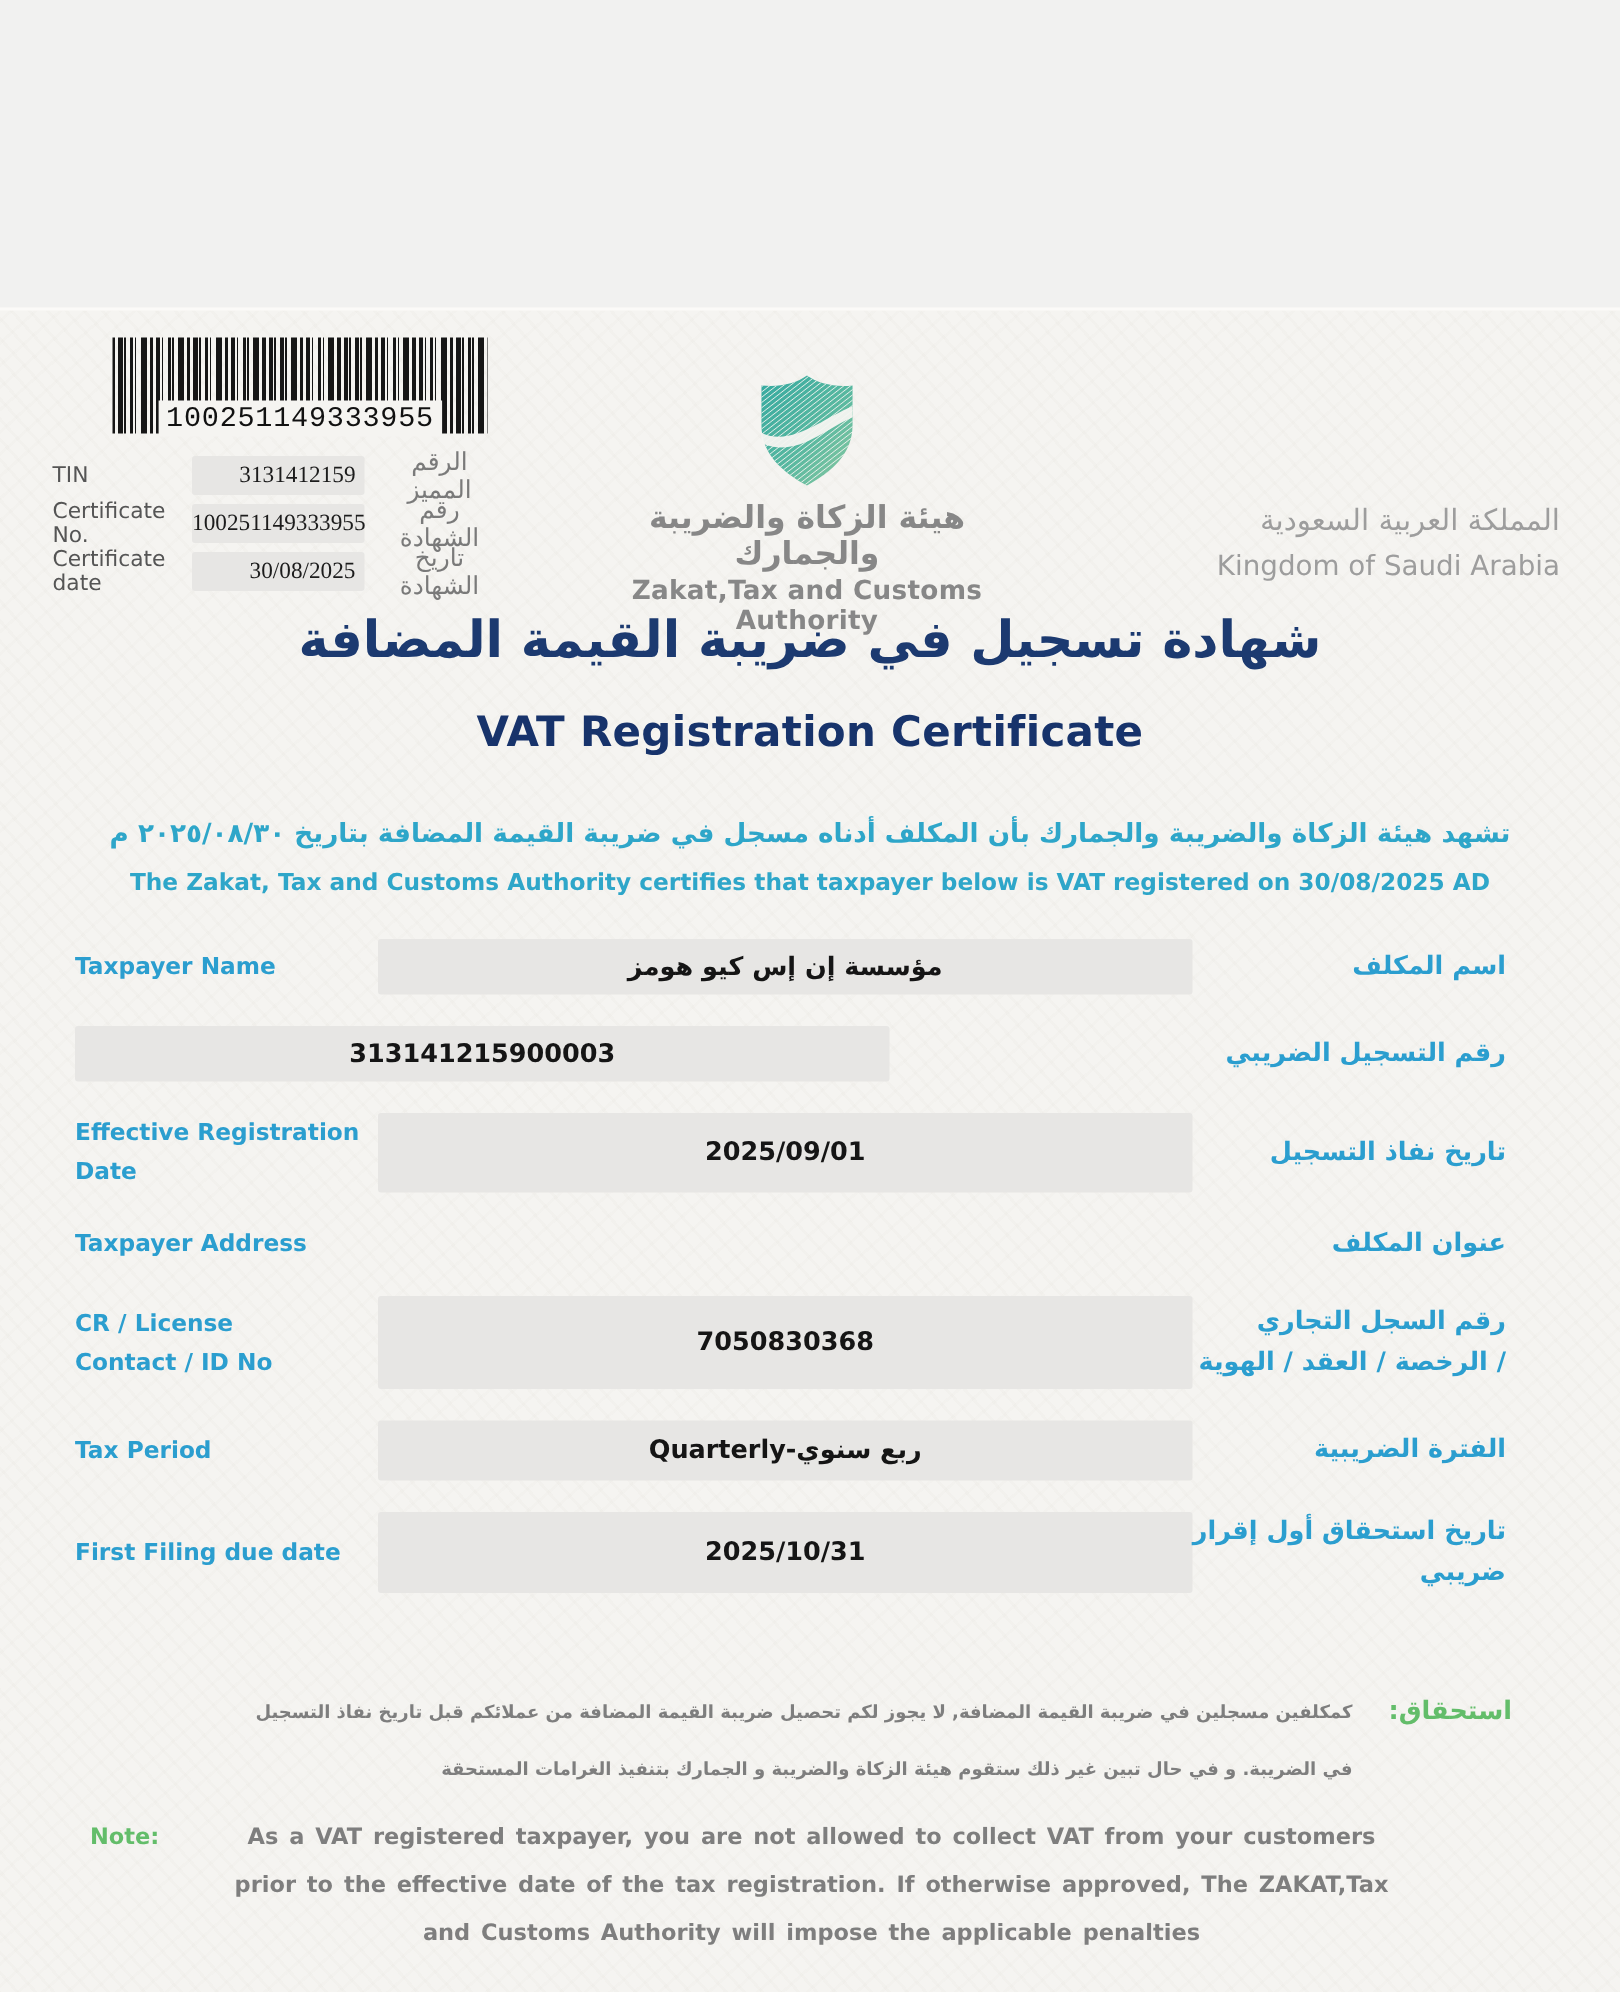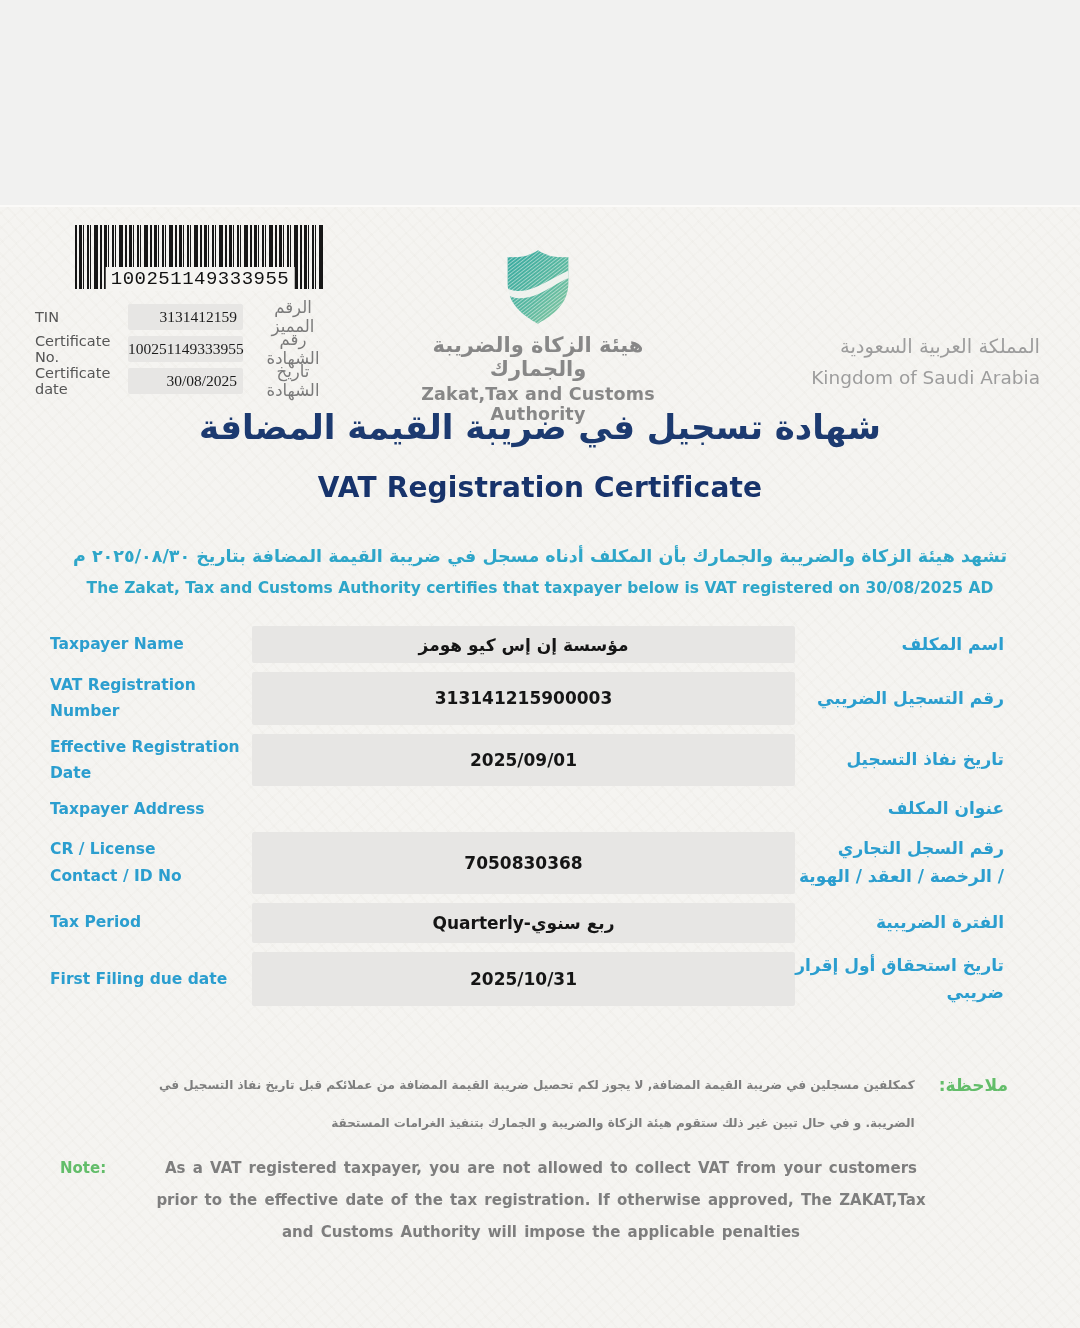--- a/index.html
+++ b/index.html
@@ -58,21 +58,21 @@
   .king-ar{font-size:19.5px;color:#9d9d9d;}
   .king-en{margin-top:9px;font-size:18.5px;color:#9d9d9d;}
 
   
   .title-ar{text-align:center;font-size:34px;font-weight:bold;color:#1c3a70;line-height:1.5;}
   .title-en{margin-top:18px;text-align:center;font-size:28px;font-weight:bold;color:#17336b;letter-spacing:.2px;}
   .cert-line-ar{margin-top:42px;text-align:center;font-size:17.5px;font-weight:bold;color:#2ea6c9;}
   .cert-line-en{margin-top:13px;text-align:center;font-size:15.5px;font-weight:bold;color:#2ea6c9;}
 
   
-  .vat-table{margin-top:29px;padding:0 70px 0 50px;display:flex;flex-direction:column;row-gap:9px;}
+  .vat-table{margin-top:29px;padding:0 70px 0 50px;display:flex;flex-direction:column;row-gap:21px;}
   .vrow{display:flex;align-items:stretch;}
   .c-en{
     width:202px;display:flex;align-items:center;
     font-size:15.5px;font-weight:bold;color:#2b9ecf;white-space:pre-line;line-height:1.7;
   }
   .c-val{
     width:543px;background:#e7e6e4;border-radius:2px;
     display:flex;align-items:center;justify-content:center;
     font-size:17px;font-weight:bold;color:#151515;text-align:left;
     min-height:37px;padding:0 10px;box-sizing:border-box;
@@ -170,21 +170,20 @@
 
     <div class="vat-table">
 
       <div class="vrow">
         <div class="c-en">Taxpayer Name</div>
         <div class="c-val" dir="rtl">مؤسسة إن إس كيو هومز</div>
         <div class="c-ar" dir="rtl">اسم المكلف</div>
       </div>
 
       <div class="vrow">
-        <div class="c-en">VAT Registration Number</div>
         <div class="c-val">313141215900003</div>
         <div class="c-ar" dir="rtl">رقم التسجيل الضريبي</div>
       </div>
 
       <div class="vrow">
         <div class="c-en">Effective Registration Date</div>
         <div class="c-val">2025/09/01</div>
         <div class="c-ar" dir="rtl">تاريخ نفاذ التسجيل</div>
       </div>
 
@@ -209,21 +208,21 @@
 
       <div class="vrow">
         <div class="c-en">First Filing due date</div>
         <div class="c-val h41">2025/10/31</div>
         <div class="c-ar" dir="rtl">تاريخ استحقاق أول إقرار ضريبي</div>
       </div>
 
     </div>
 
     <div class="note-ar" dir="rtl">
-      <span class="n-label">ملاحظة:</span>
+      <span class="n-label">استحقاق:</span>
       <span class="n-text">كمكلفين مسجلين في ضريبة القيمة المضافة, لا يجوز لكم تحصيل ضريبة القيمة المضافة من عملائكم قبل تاريخ نفاذ التسجيل في الضريبة. و في حال تبين غير ذلك ستقوم هيئة الزكاة والضريبة و الجمارك بتنفيذ الغرامات المستحقة</span>
     </div>
 
     <div class="note-en">
       <span class="n-label">Note:</span>
       <span class="n-text">As a VAT registered taxpayer, you are not allowed to collect VAT from your customers prior to the effective date of the tax registration. If otherwise approved, The ZAKAT,Tax and Customs Authority will impose the applicable penalties</span>
     </div>
 
   </div>
 </div>

